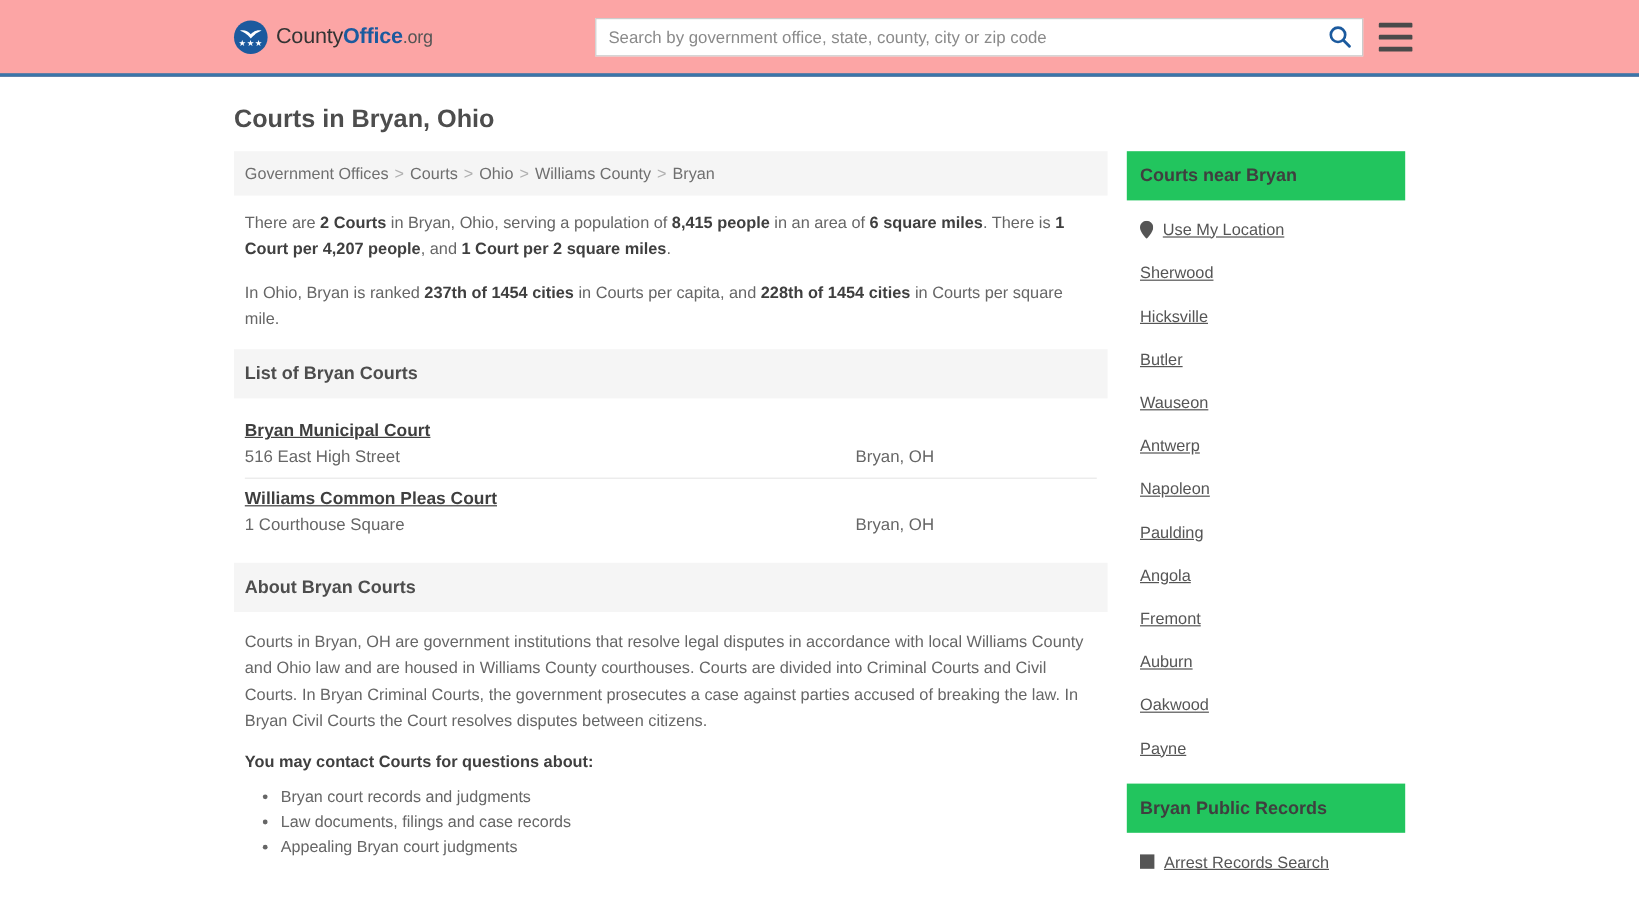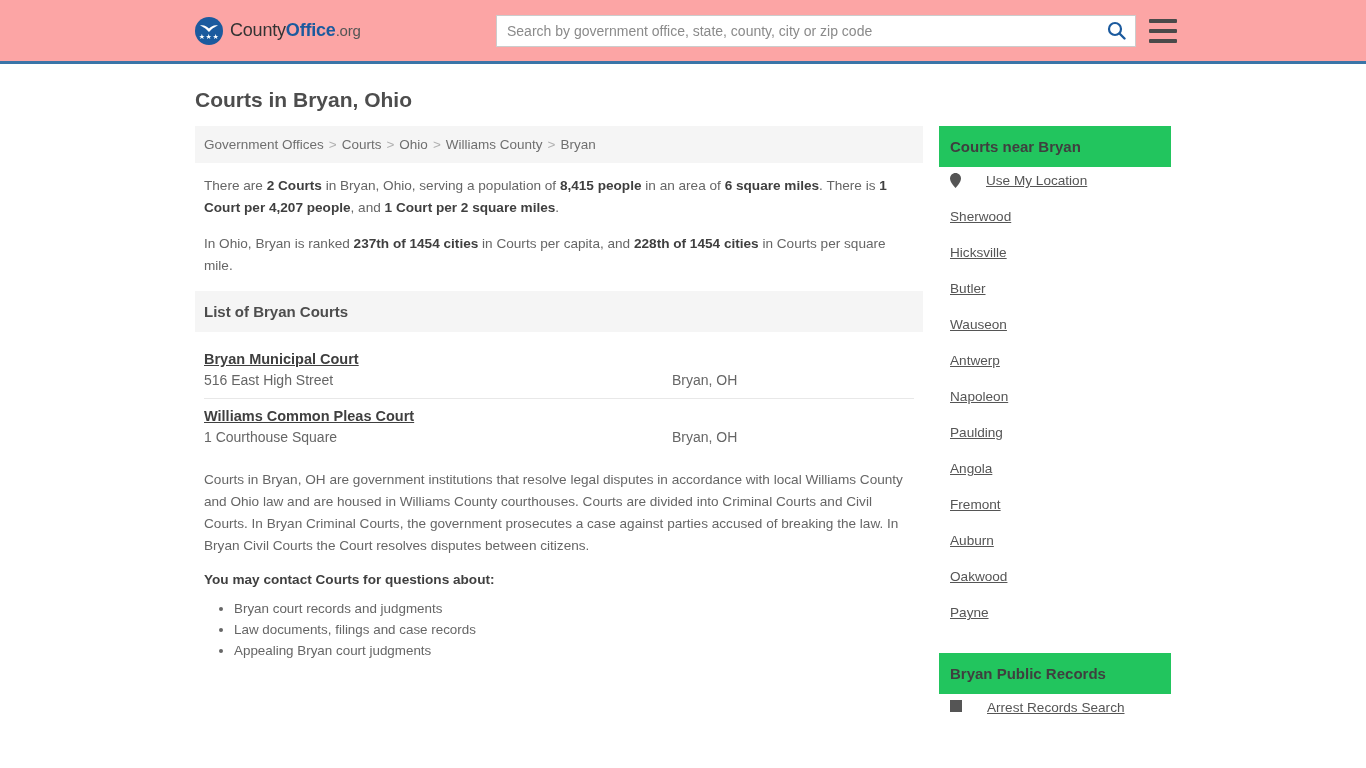--- a/index.html
+++ b/index.html
@@ -193,36 +193,36 @@
     text-decoration: underline;
     margin-bottom: 5px;
     cursor: pointer;
   }
   .court-detail {
     display: flex;
     font-size: 14px;
     color: #666666;
   }
   .court-addr { width: 468px; flex: 0 0 468px; }
-  .court-city { flex: 1 1 auto; }
+  .court-city { flex: 1 1 auto; margin-left: 41px; }
 
   
   .side-card { margin-bottom: 12px; }
   .side-head {
     background: #22c55e;
     padding: 12px 11px;
     font-size: 15px;
     font-weight: bold;
     color: #3f3f3f;
   }
   .side-links { padding: 6px 11px 0 11px; }
   .side-link-row {
     display: flex;
-    align-items: flex-start;
-    gap: 25px;
+    align-items: center;
+    gap: 8px;
     height: 36px;
   }
   .side-link {
     font-size: 13.6px;
     color: #555555;
     text-decoration: underline;
     cursor: pointer;
   }
   .pin-icon { width: 11px; height: 15px; flex: 0 0 11px; display:block; }
   .square-icon {
@@ -291,20 +291,21 @@
         </div>
         <div class="court-row">
           <a class="court-name" href="#">Williams Common Pleas Court</a>
           <div class="court-detail">
             <span class="court-addr">1 Courthouse Square</span>
             <span class="court-city">Bryan, OH</span>
           </div>
         </div>
       </div>
 
+      <div class="section-head">About Bryan Courts</div>
       <div class="section-body">
         <p>Courts in Bryan, OH are government institutions that resolve legal disputes in accordance with local Williams County and Ohio law and are housed in Williams County courthouses. Courts are divided into Criminal Courts and Civil Courts. In Bryan Criminal Courts, the government prosecutes a case against parties accused of breaking the law. In Bryan Civil Courts the Court resolves disputes between citizens.</p>
         <p class="lead-bold">You may contact Courts for questions about:</p>
         <ul>
           <li>Bryan court records and judgments</li>
           <li>Law documents, filings and case records</li>
           <li>Appealing Bryan court judgments</li>
         </ul>
       </div>
     </div>

